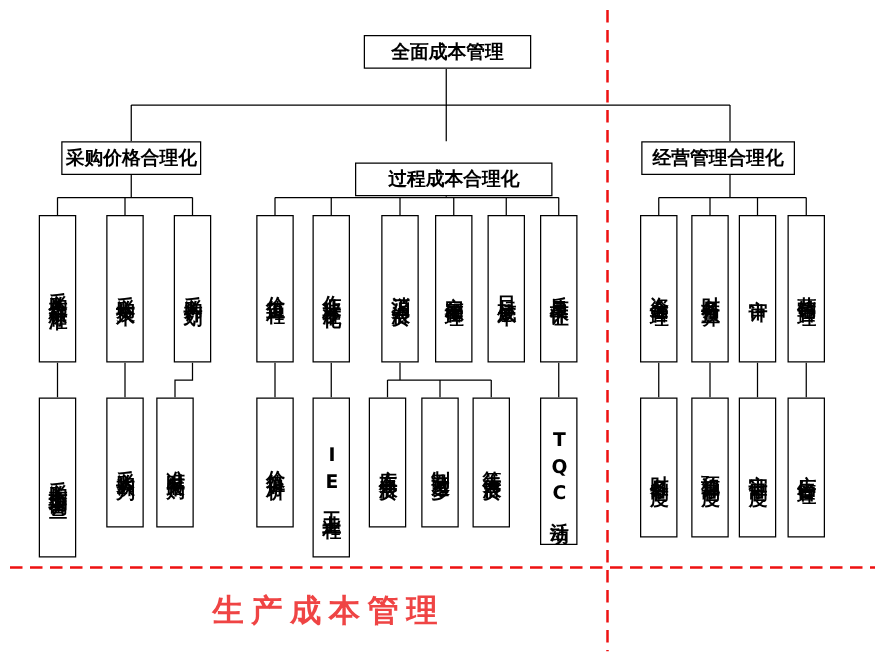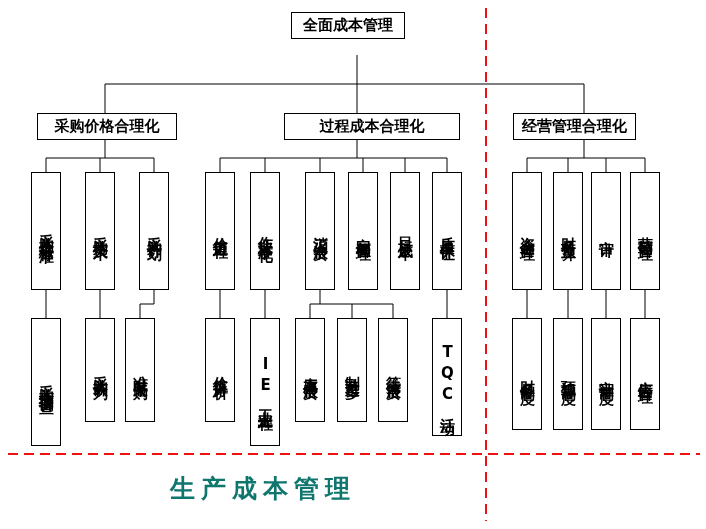--- a/index.html
+++ b/index.html
@@ -14,21 +14,21 @@
     font-weight:bold;font-size:15px;color:#000;white-space:nowrap;z-index:2;
   }
   .vbox{
     position:absolute;box-sizing:border-box;border:1px solid #000;background:#fff;
     display:flex;align-items:center;justify-content:center;
     writing-mode:vertical-rl;text-orientation:upright;
     font-weight:bold;font-size:15px;letter-spacing:3px;color:#000;z-index:2;
   }
   .footer-label{
     position:absolute;top:472px;font-weight:bold;font-size:25px;
-    letter-spacing:6px;color:#0f766e;white-space:nowrap;z-index:2;
+    letter-spacing:6px;color:#ef4444;white-space:nowrap;z-index:2;
   }
 </style>
 </head>
 <body>
 
 <div class="stage">
 
   <svg width="706" height="529" viewBox="0 0 706 529">
     <g stroke="#000000" stroke-width="1" fill="none">
       <path d="M357 55 V84 M105 84 H584 M105 84 V113 M357 84 V113 M584 84 V113
@@ -38,24 +38,24 @@
                M220 290 V318 M265 290 V318 M320 290 V304 M310 304 H393 M310 304 V318 M352 304 V318 M393 304 V318 M447 290 V318
                M584 140 V158 M527 158 H645 M527 158 V172 M568 158 V172 M606 158 V172 M645 158 V172
                M527 290 V318 M568 290 V318 M606 290 V318 M645 290 V318"></path>
     </g>
     <g stroke="#ee1111" stroke-width="2" stroke-dasharray="10 6" fill="none">
       <line x1="486" y1="8" x2="486" y2="521"></line>
       <line x1="8" y1="454" x2="700" y2="454"></line>
     </g>
   </svg>
 
-  <div class="hbox" style="left:291px;top:12px;width:114px;height:27px">全面成本管理</div>
+  <div class="hbox" style="left:291px;top:28px;width:134px;height:27px">全面成本管理</div>
 
-  <div class="hbox" style="left:37px;top:113px;width:140px;height:27px">采购价格合理化</div>
-  <div class="hbox" style="left:284px;top:113px;width:176px;height:27px">过程成本合理化</div>
+  <div class="hbox" style="left:49px;top:113px;width:112px;height:27px">采购价格合理化</div>
+  <div class="hbox" style="left:284px;top:130px;width:158px;height:27px">过程成本合理化</div>
   <div class="hbox" style="left:513px;top:113px;width:123px;height:27px">经营管理合理化</div>
 
   <div class="vbox" style="left:31px;top:172px;width:30px;height:118px">采购价格标准</div>
   <div class="vbox" style="left:85px;top:172px;width:30px;height:118px">采购技术</div>
   <div class="vbox" style="left:139px;top:172px;width:30px;height:118px">采购计划</div>
 
   <div class="vbox" style="left:31px;top:318px;width:30px;height:128px">采购市场调查</div>
   <div class="vbox" style="left:85px;top:318px;width:30px;height:104px">采购谈判</div>
   <div class="vbox" style="left:125px;top:318px;width:30px;height:104px">准时采购</div>
 

